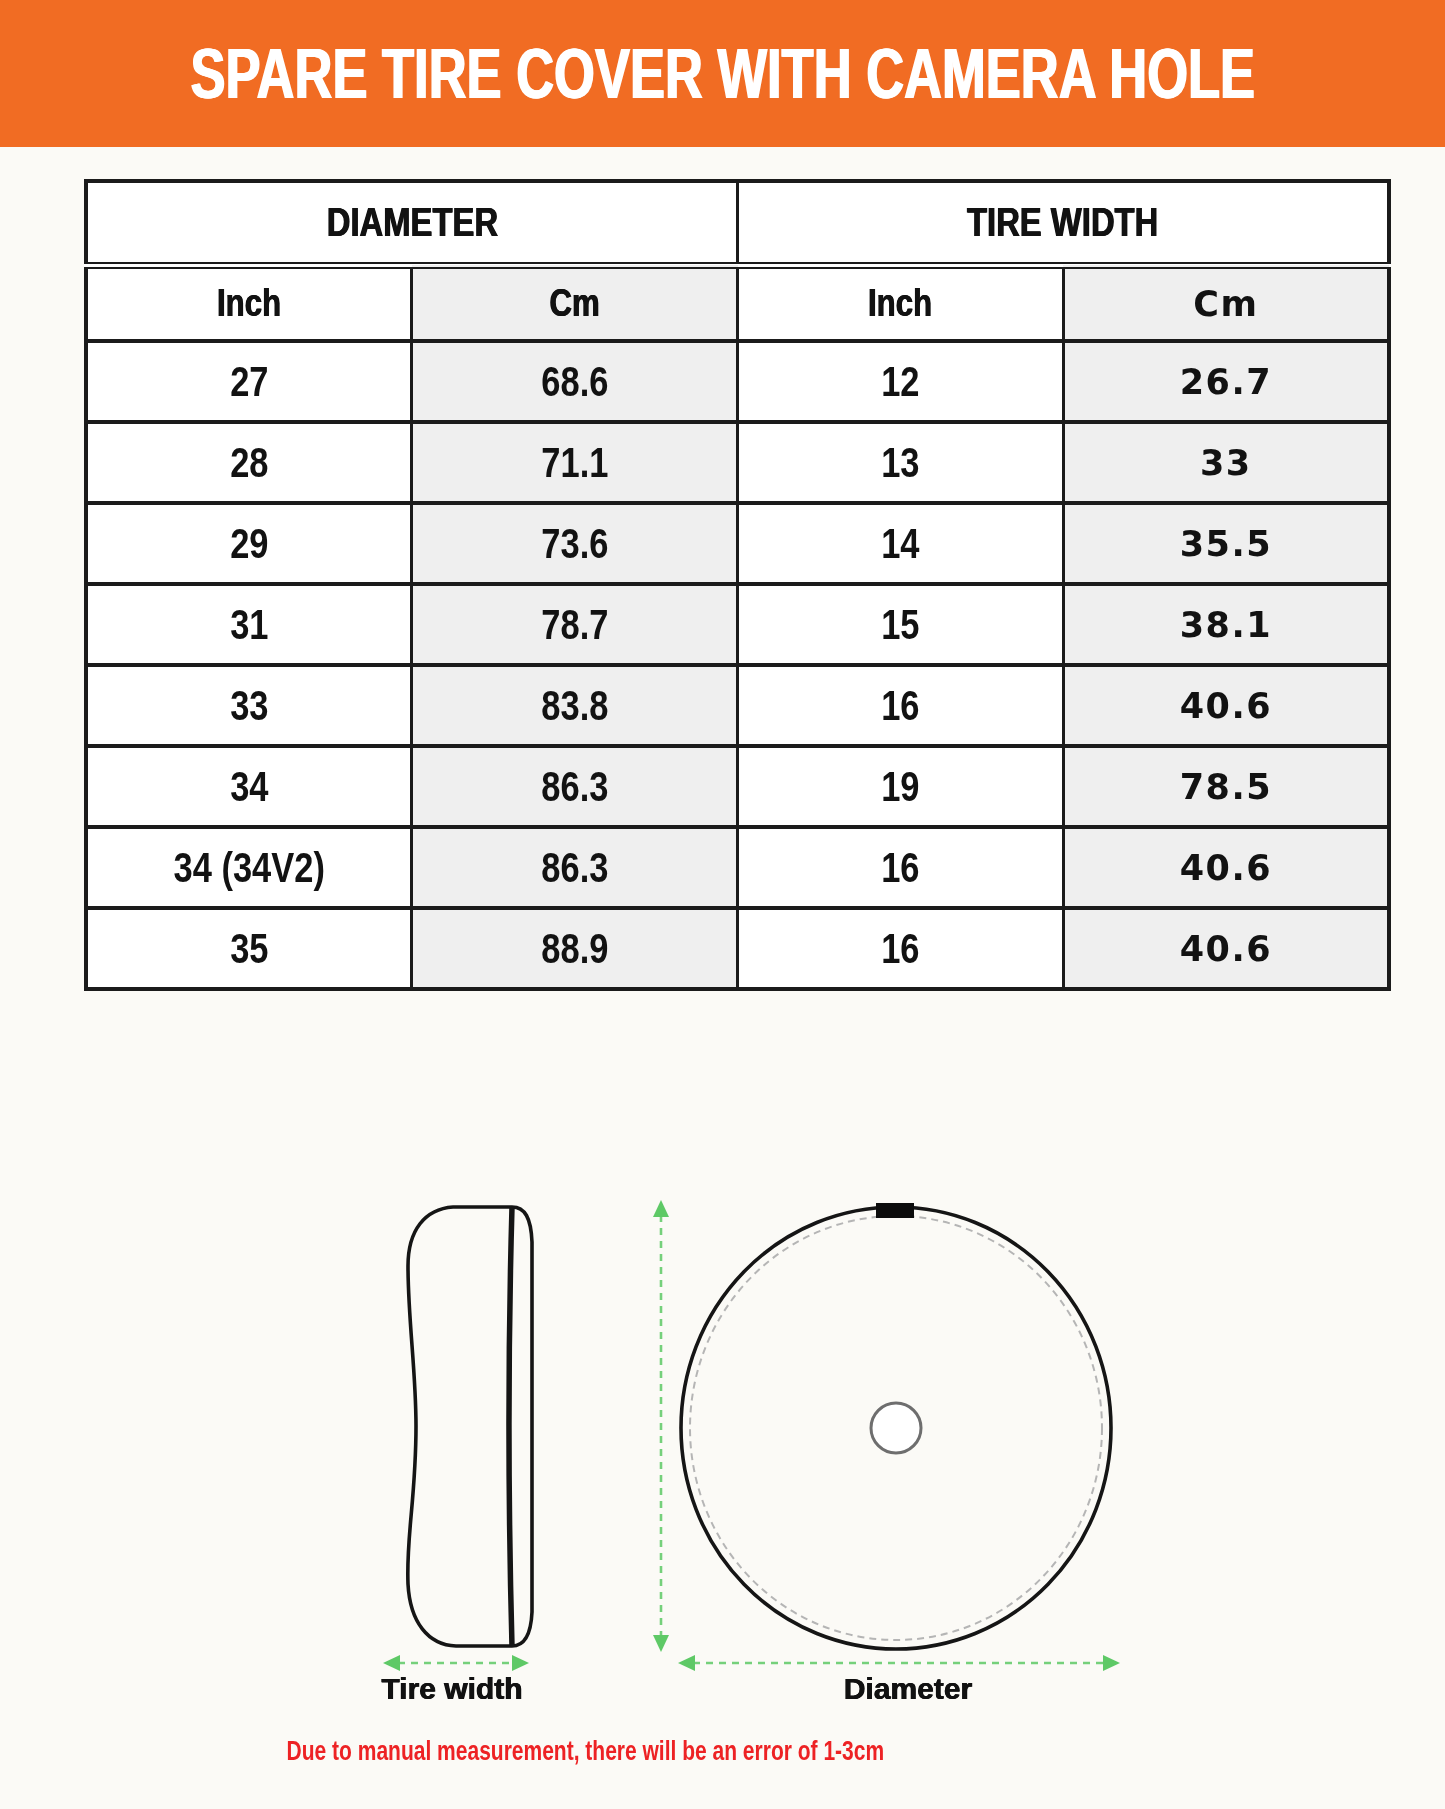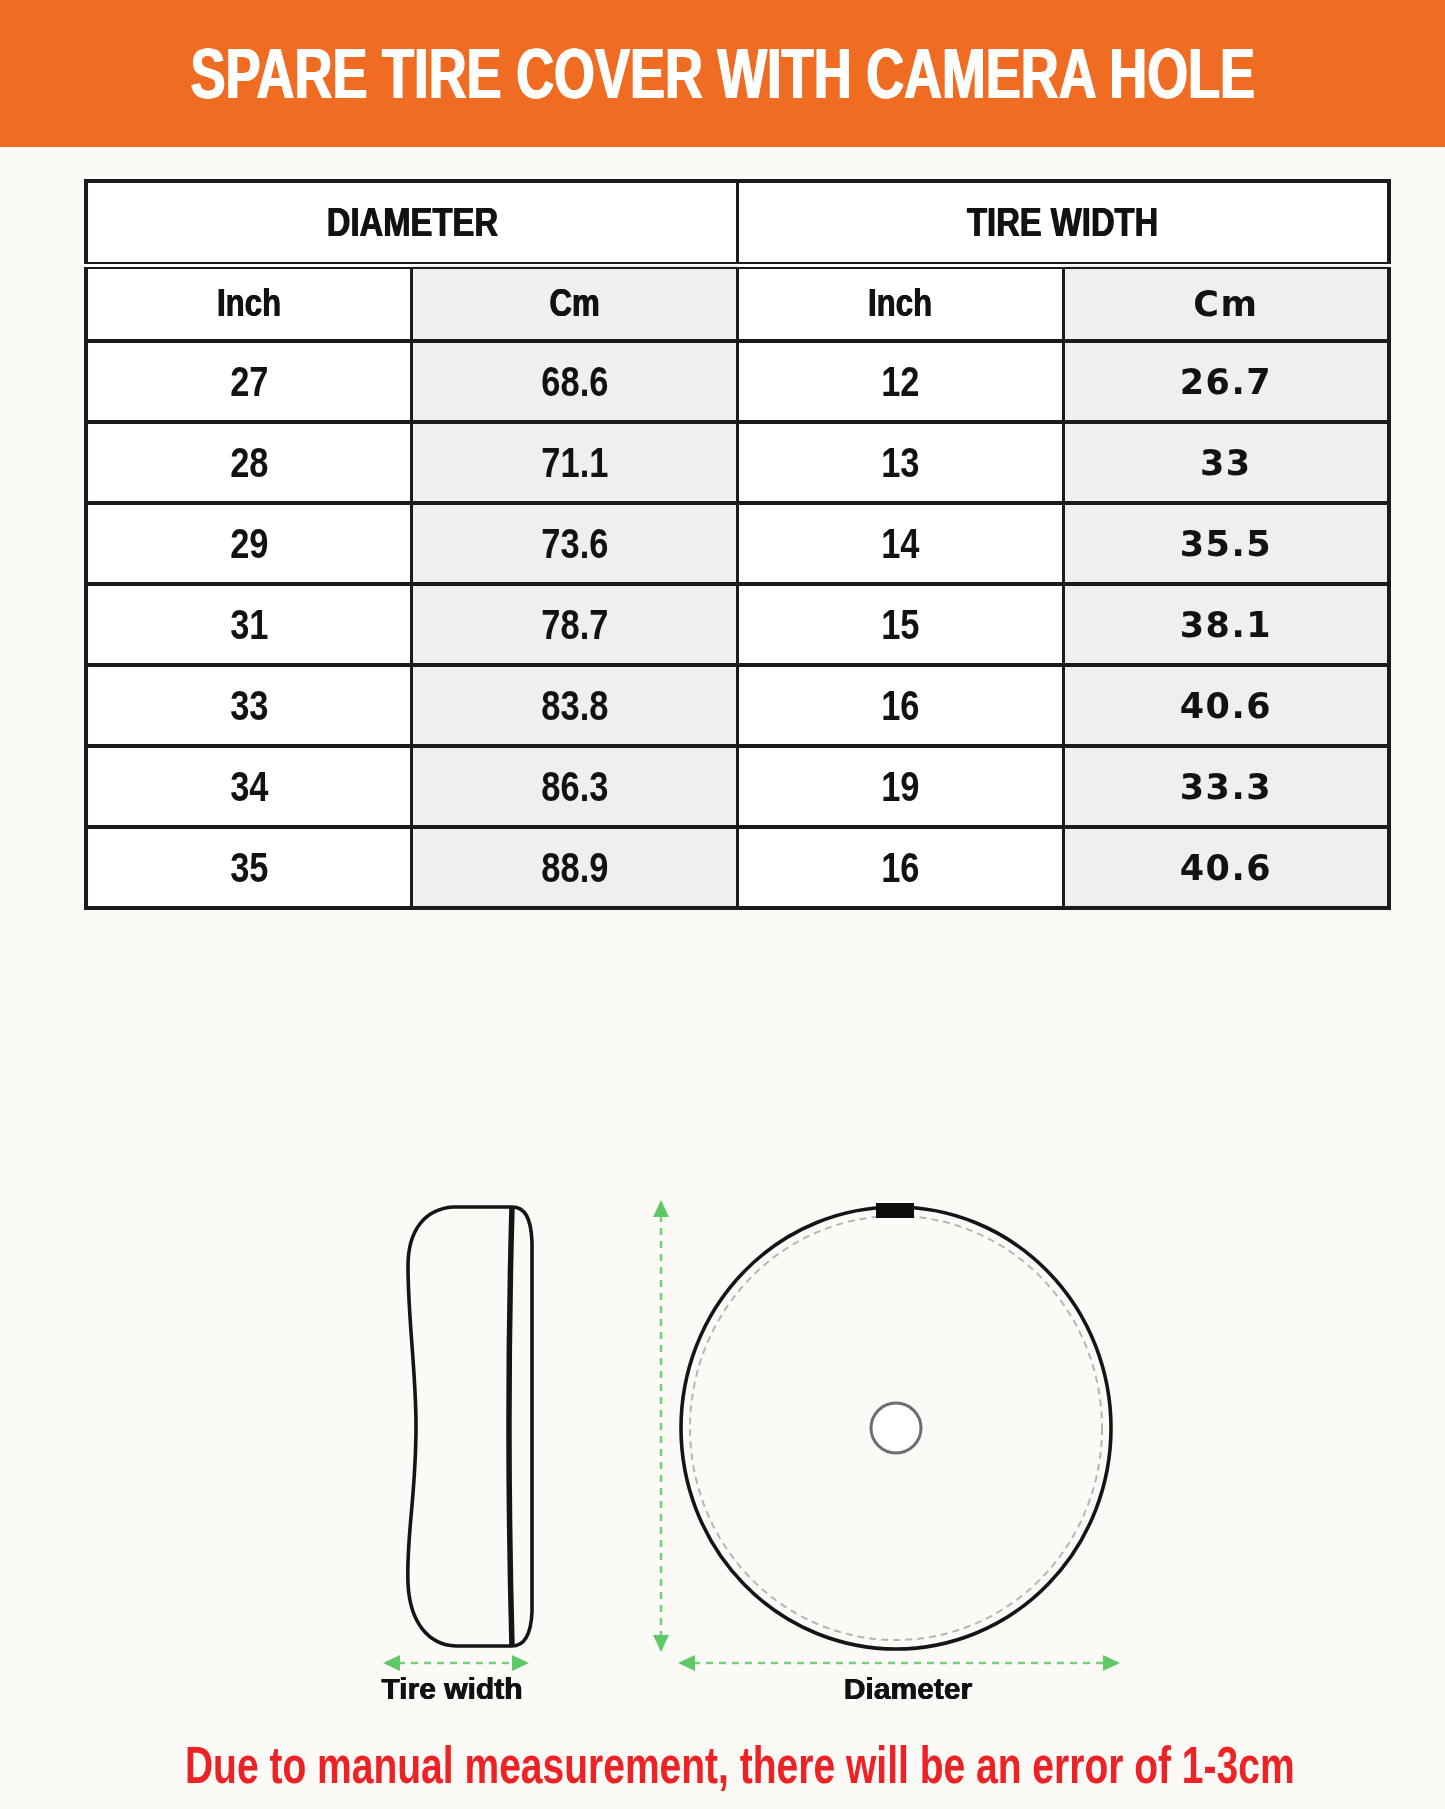--- a/index.html
+++ b/index.html
@@ -61,21 +61,21 @@
   .g-head{fill:var(--arrow-green);}
   .ink{stroke:#151515;fill:none;}
   .diag-label{
     position:absolute;font-size:30px;font-weight:bold;color:#111;
     text-align:center;
     text-shadow:.4px 0 0 currentColor,-.4px 0 0 currentColor;
   }
   
   .footnote{
     position:absolute;top:1735px;left:0;width:1171px;text-align:center;
-    color:var(--footnote-red);font-size:52px;font-weight:bold;
+    color:var(--footnote-red);font-size:28px;font-weight:bold;
   }
 </style>
 </head>
 <body>
 
 <div class="page">
 
   <div class="banner">
     <span class="banner-title">SPARE TIRE COVER WITH CAMERA HOLE</span>
   </div>
@@ -139,21 +139,27 @@
         <tr class="data-row">
           <td><span class="cx82 cell-txt">33</span></td>
           <td class="alt"><span class="cx82 cell-txt">83.8</span></td>
           <td><span class="cx82 cell-txt">16</span></td>
           <td class="alt"><span class="wide-txt">40.6</span></td>
         </tr>
         <tr class="data-row">
           <td><span class="cx82 cell-txt">34</span></td>
           <td class="alt"><span class="cx82 cell-txt">86.3</span></td>
           <td><span class="cx82 cell-txt">19</span></td>
-          <td class="alt"><span class="wide-txt">33.3</span></td>
+          <td class="alt"><span class="wide-txt">78.5</span></td>
+        </tr>
+        <tr class="data-row">
+          <td><span class="cx82 cell-txt">34 (34V2)</span></td>
+          <td class="alt"><span class="cx82 cell-txt">86.3</span></td>
+          <td><span class="cx82 cell-txt">16</span></td>
+          <td class="alt"><span class="wide-txt">40.6</span></td>
         </tr>
         <tr class="data-row">
           <td><span class="cx82 cell-txt">35</span></td>
           <td class="alt"><span class="cx82 cell-txt">88.9</span></td>
           <td><span class="cx82 cell-txt">16</span></td>
           <td class="alt"><span class="wide-txt">40.6</span></td>
         </tr>
       </tbody>
   </table>
 

